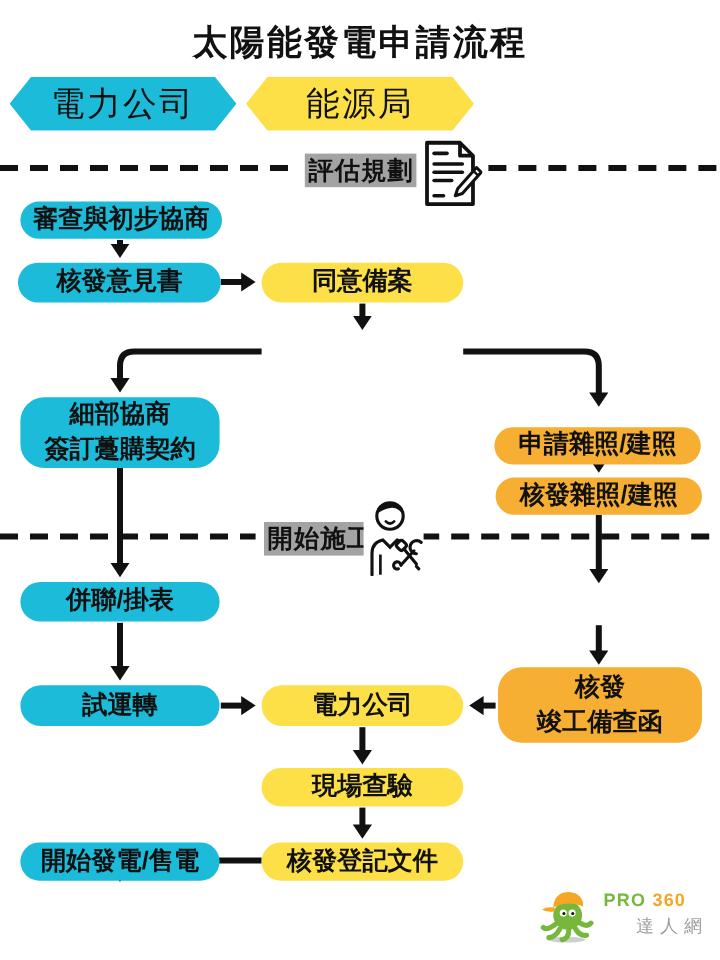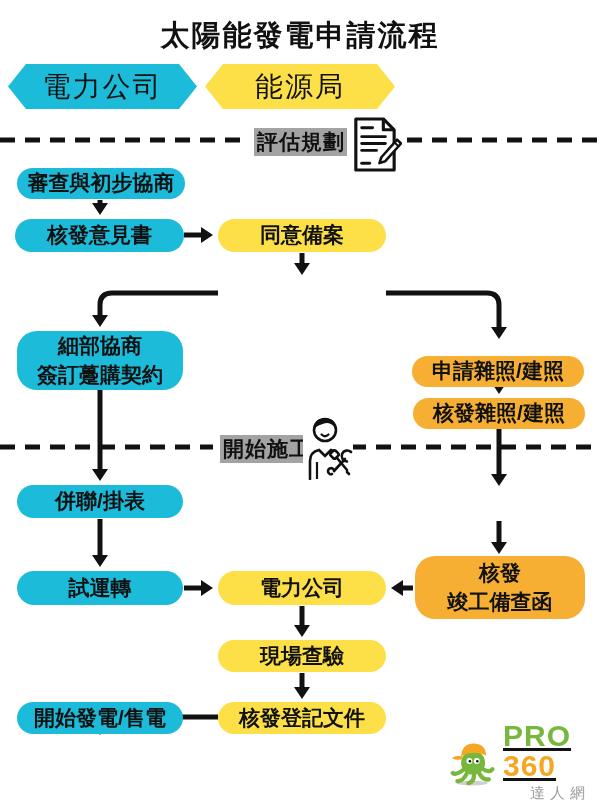--- a/index.html
+++ b/index.html
@@ -14,21 +14,21 @@
   .green{background:#fde047;}
   .orange{background:#F6AF32;}
   .node{position:absolute;display:flex;align-items:center;justify-content:center;text-align:center;
         font-size:21px;font-weight:800;border-radius:17px;white-space:pre-line;line-height:1.35;}
   .node.big{border-radius:20px;}
   .overlay{position:absolute;left:0;top:0;width:600px;height:800px;}
   .phase-label{position:absolute;font-size:21px;font-weight:800;background:#a3a3a3;padding:0 3px;letter-spacing:1px;}
   .icon{position:absolute;background:#fff;}
   .logo{position:absolute;left:450px;top:733px;width:148px;height:58px;display:flex;align-items:center;}
   .logo-text{margin-left:5px;}
-  .brand{font-size:30px;font-weight:800;letter-spacing:1px;line-height:1;text-decoration:underline;}
+  .brand{font-size:15px;font-weight:800;letter-spacing:1px;line-height:1;}
   .brand .pro{color:#76B73C;}
   .brand .n360{color:#F5A623;}
   .subtitle{font-size:15px;color:#9c9c9c;letter-spacing:5px;margin-left:27px;margin-top:3px;}
 </style>
 </head>
 <body>
 
 <div class="canvas">
 
   <div class="title">太陽能發電申請流程</div>

